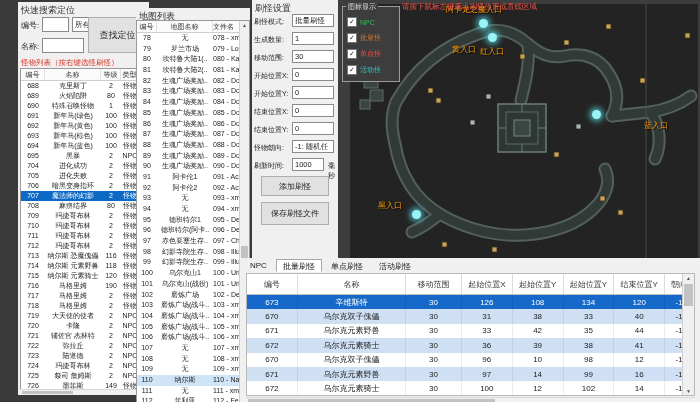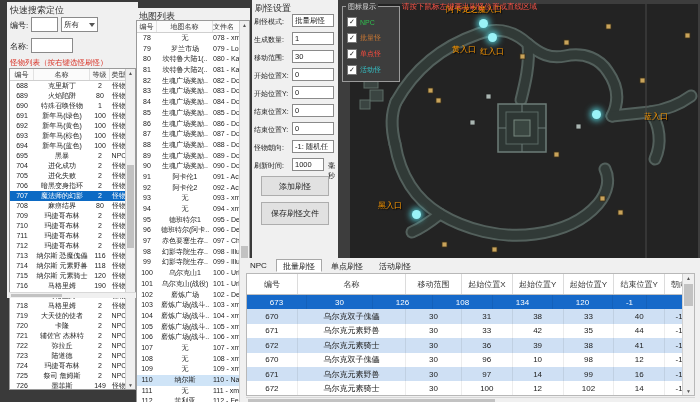--- a/index.html
+++ b/index.html
@@ -62,30 +62,31 @@
   .trow{display:flex;height:14.4px;font-size:8px;color:#222;}
   .trow span{display:flex;align-items:center;justify-content:center;border-right:1px solid rgba(0,0,0,.07);
        box-sizing:border-box;height:100%;overflow:hidden;white-space:nowrap}
   .trow.alt{background:#cfe0f4}
   .trow.sel{background:#1669c9;color:#fff}
   .tc0{width:60px}.tc1{width:128px}.tc2{width:66px}.tc3{width:60px}.tc4{width:60px}.tc5{width:60px}.tc6{width:60px}.tc7{width:34px}
 </style>
 </head>
 <body>
 
-<div class="panel" id="left" style="left:7px;top:2px;width:131px;height:296px">
+<div class="panel" id="left" style="left:18px;top:2px;width:131px;height:393px">
   <div class="ptitle">快速搜索定位</div>
   <div class="lbl" style="left:3px;top:18px">编号:</div>
   <input class="tbox" style="left: 24px; top: 15px; width: 27px; height: 15px;">
   <div class="selbox" style="left:54px;top:15px;width:37px;height:15px">
     <span>所有</span>
     <span class="arr"></span>
   </div>
   <div class="lbl" style="left:3px;top:39px">名称:</div>
   <input class="tbox" style="left: 24px; top: 36px; width: 42px; height: 15px;">
+  <div class="btn" style="left:70px;top:15px;width:59px;height:36px">查找定位</div>
   <div class="lbl redtext" style="left:3px;top:56px;font-size:7.5px">怪物列表（按右键选怪刷怪）</div>
   <div class="list" style="left:2px;top:66px;width:127px;height:322px">
     <div class="lhead">
       <span class="mc0">编号</span>
       <span class="mc1">名称</span>
       <span class="mc2">等级</span>
       <span class="mc3">类型</span>
     </div>
     <div>
         <div class="lrow">
@@ -582,21 +583,21 @@
       <line x1="296" y1="0" x2="296" y2="254" stroke="#4a4a4a" stroke-width="1"></line>
     </svg>
     <div id="entrances">
         <div class="dot" style="left: 129px; top: 15px;"></div>
         <div class="dot" style="left: 138px; top: 29px;"></div>
         <div class="dot" style="left: 242px; top: 106px;"></div>
         <div class="dot" style="left: 62px; top: 206px;"></div>
         <div class="mlab" style="left: 96px; top: 0px;">阿卡龙之魔入口</div>
         <div class="mlab" style="left: 102px; top: 40px;">黄入口</div>
         <div class="mlab" style="left: 130px; top: 42px;">红入口</div>
-        <div class="mlab" style="left: 250px; top: 107px; padding-left: 44px;">蓝入口</div>
+        <div class="mlab" style="left: 250px; top: 116px; padding-left: 44px;">蓝入口</div>
         <div class="mlab" style="left: 28px; top: 196px;">黑入口</div>
       </div>
   </div>
   <div class="gbox">
     <div class="gt">图标显示</div>
     <div id="legend">
         <div class="litem" style="top: 10px;">
           <span class="cb">✓</span>
           <span class="llab" style="color: rgb(47, 191, 78);">NPC</span>
         </div>
@@ -631,20 +632,21 @@
         <span class="tc2">移动范围</span>
         <span class="tc3">起始位置X</span>
         <span class="tc4">起始位置Y</span>
         <span class="tc5">起始位置Y</span>
         <span class="tc6">结束位置Y</span>
         <span class="tc7">朝向</span>
       </div>
     <div id="tbody">
         <div class="trow sel">
           <span class="tc0">673</span>
+          <span class="tc1">辛维斯特</span>
           <span class="tc2">30</span>
           <span class="tc3">126</span>
           <span class="tc4">108</span>
           <span class="tc5">134</span>
           <span class="tc6">120</span>
           <span class="tc7">-1</span>
         </div>
         <div class="trow alt">
           <span class="tc0">670</span>
           <span class="tc1">乌尔克双子傀儡</span>

